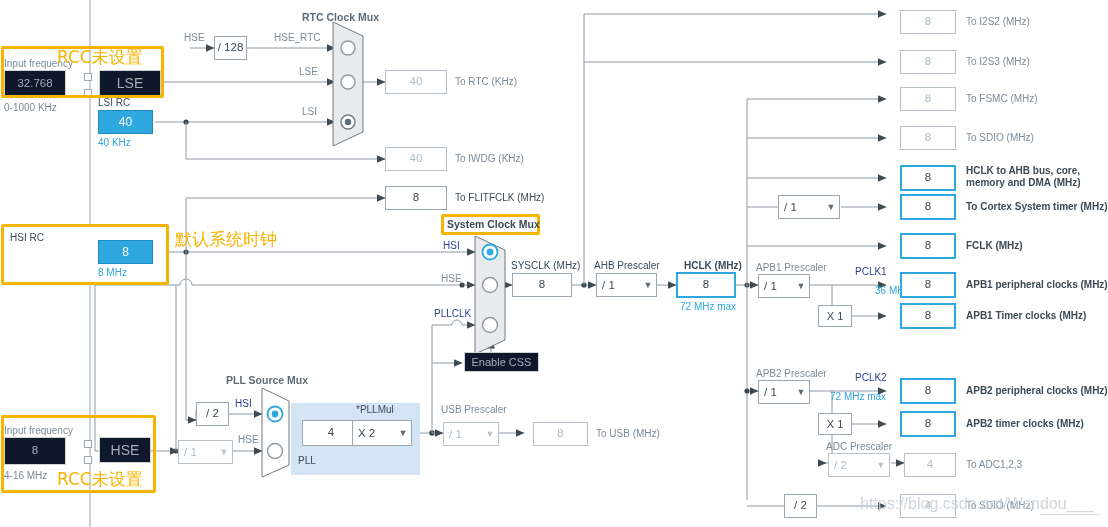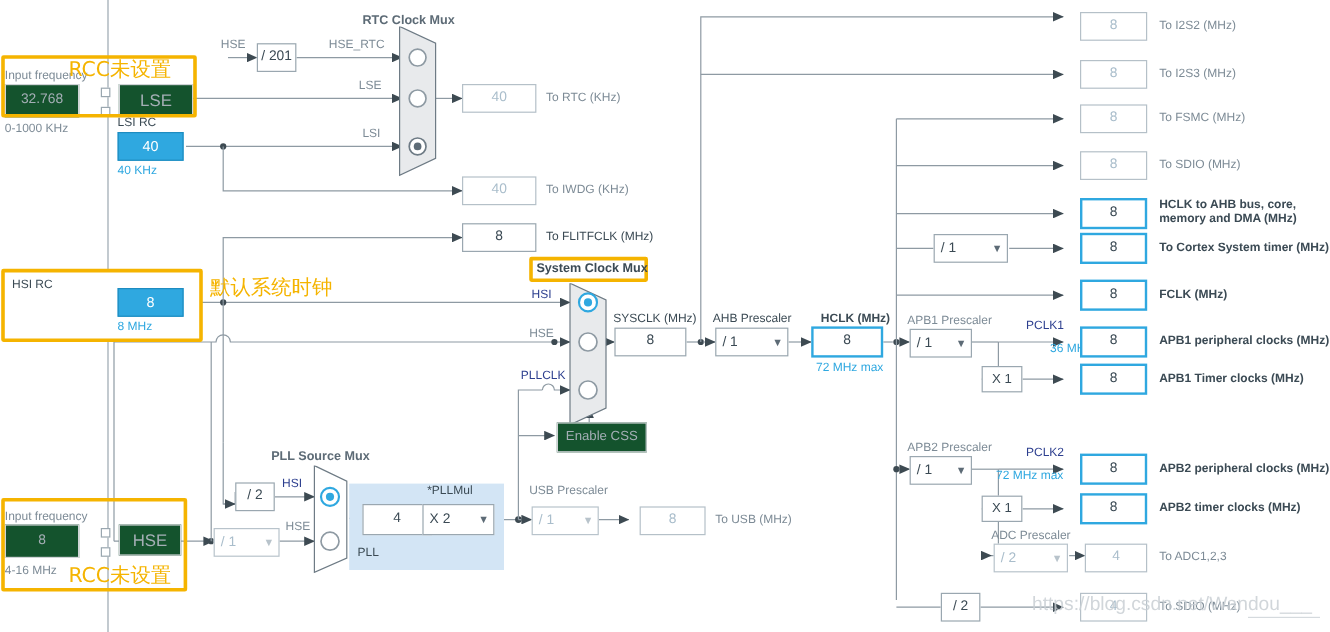--- a/index.html
+++ b/index.html
@@ -36,21 +36,21 @@
     border:1px solid #9aa7b0;
     background:#ffffff;
     font-size:11.5px;
     color:#3b4a54;
     text-align:center;
     line-height:1;
     display:flex;align-items:center;justify-content:center;
   }
   .box.dim{color:#a9bdcb;border-color:#b5c0c8;}
   .box.sel{border:2px solid #2fa8e0;color:#3b4a54;}
-  .box.disabled{background:#14532d;border:1px solid #cfd3d6;color:#a4aeb5;}
+  .box.disabled{background:#0f172a;border:1px solid #cfd3d6;color:#a4aeb5;}
 
   
   .oscblue{
     position:absolute;
     box-sizing:border-box;
     background:#2fa8e0;
     border:1px solid #1e8cc0;
     color:#ffffff;
     font-size:12px;
     display:flex;align-items:center;justify-content:center;
@@ -261,21 +261,21 @@
   <div class="box disabled" style="left:4px;top:437px;width:62px;height:28px;">8</div>
   <div class="lbl" style="left:4px;top:470px;">4-16 MHz</div>
   <div class="pin" style="left:84px;top:440px;"></div>
   <div class="pin" style="left:84px;top:456px;"></div>
   <div class="box disabled" style="left:99px;top:437px;width:52px;height:26px;font-size:14px;">HSE</div>
   <div class="hl" style="left:1px;top:415px;width:155px;height:78px;"></div>
   <div class="cn" style="left:57px;top:468px;">RCC未设置</div>
 
   <div class="lbl mux" style="left:302px;top:11px;">RTC Clock Mux</div>
   <div class="lbl" style="left:184px;top:32px;">HSE</div>
-  <div class="box" style="left:214px;top:36px;width:33px;height:24px;">/ 201</div>
+  <div class="box" style="left:214px;top:36px;width:33px;height:24px;">/ 128</div>
   <div class="lbl" style="left:274px;top:32px;">HSE_RTC</div>
   <div class="lbl" style="left:299px;top:66px;">LSE</div>
   <div class="lbl" style="left:302px;top:106px;">LSI</div>
 
   <svg class="abs" style="left:330px;top:22px;width:40px;height:125px;">
     <polygon points="3,0 33,14 33,110 3,124" fill="#e8eaec" stroke="#6e7b85" stroke-width="1"></polygon>
     <circle cx="18" cy="26" r="7" fill="#ffffff" stroke="#8e9aa3" stroke-width="1.4"></circle>
     <circle cx="18" cy="60" r="7" fill="#ffffff" stroke="#8e9aa3" stroke-width="1.4"></circle>
     <circle cx="18" cy="100" r="7" fill="#ffffff" stroke="#6e7b85" stroke-width="1.4"></circle>
     <circle cx="18" cy="100" r="3.2" fill="#5d6b76"></circle>
@@ -298,21 +298,21 @@
   <div class="lbl navy" style="left:434px;top:308px;">PLLCLK</div>
 
   <svg class="abs" style="left:472px;top:236px;width:38px;height:120px;">
     <polygon points="3,0 33,14 33,104 3,118" fill="#e8eaec" stroke="#6e7b85" stroke-width="1"></polygon>
     <circle cx="18" cy="16" r="7.5" fill="#ffffff" stroke="#2fa8e0" stroke-width="1.8"></circle>
     <circle cx="18" cy="16" r="3.4" fill="#2fa8e0"></circle>
     <circle cx="18" cy="49" r="7.5" fill="#ffffff" stroke="#8e9aa3" stroke-width="1.4"></circle>
     <circle cx="18" cy="89" r="7.5" fill="#ffffff" stroke="#8e9aa3" stroke-width="1.4"></circle>
   </svg>
 
-  <div class="box disabled" style="left:464px;top:352px;width:75px;height:25px;font-size:11px;">Enable CSS</div>
+  <div class="box disabled" style="left:464px;top:352px;width:75px;height:20px;font-size:11px;">Enable CSS</div>
 
   <div class="lbl dark" style="left:511px;top:260px;font-weight:normal;color:#3b4a54;">SYSCLK (MHz)</div>
   <div class="box" style="left:512px;top:273px;width:60px;height:24px;">8</div>
 
   <div class="lbl dark" style="left:594px;top:260px;font-weight:normal;color:#3b4a54;">AHB Prescaler</div>
   <div class="combo" style="left:596px;top:273px;width:61px;height:24px;">
     <span class="cv">/ 1</span>
     <span class="chev">▼</span>
   </div>
 

